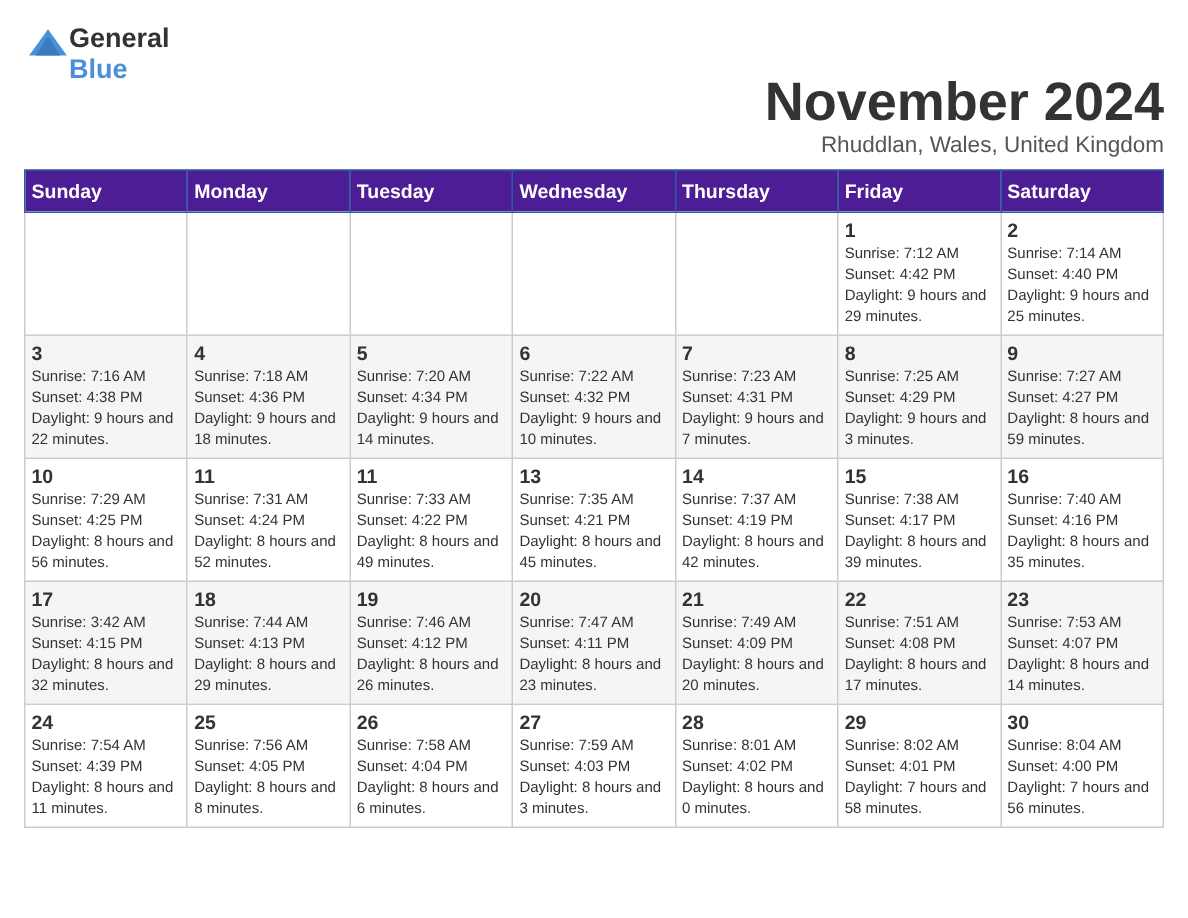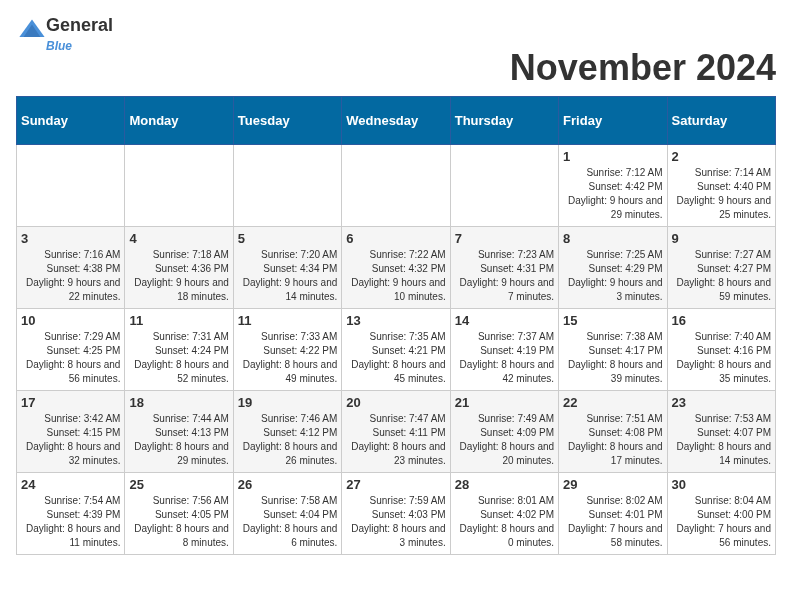--- a/index.html
+++ b/index.html
@@ -19,24 +19,23 @@
     .logo {
       display: flex;
       align-items: flex-start;
     }
     .logo-text-general {
       font-size: 18px;
       font-weight: bold;
       color: #333;
     }
     .logo-text-blue {
-      font-size: 12px;
+      font-size: 18px;
       font-weight: bold;
       color: #4a90d9;
-      font-style: italic;
     }
     .logo-icon {
       width: 28px;
       height: 28px;
       margin-left: 2px;
     }
     .title-area {
       text-align: right;
     }
     .month-title {
@@ -49,23 +48,23 @@
     .location-title {
       font-size: 15px;
       color: #555;
     }
     table {
       width: 100%;
       border-collapse: collapse;
       font-size: 11px;
     }
     thead th {
-      background-color: #0369a1;
+      background-color: #4c1d95;
       color: #fff;
-      padding: 16px 4px;
+      padding: 6px 4px;
       font-size: 13px;
       font-weight: bold;
       text-align: left;
       border: 1px solid #2a5a9f;
     }
     tbody td {
       border: 1px solid #ccc;
       vertical-align: top;
       padding: 4px;
       width: 14.28%;
@@ -79,21 +78,20 @@
       font-size: 13px;
       font-weight: bold;
       color: #333;
       display: block;
       margin-bottom: 2px;
     }
     .day-info {
       font-size: 10px;
       color: #333;
       line-height: 1.4;
-      text-align: right;
     }
     .empty-cell {
       background: #fff !important;
     }
   </style>
 </head>
 <body>
 
 <div class="header-area">
   <div class="logo">
@@ -105,20 +103,21 @@
       <div style="line-height:1.1">
         <span class="logo-text-general">General</span>
       </div>
       <div>
         <span class="logo-text-blue">Blue</span>
       </div>
     </div>
   </div>
   <div class="title-area">
     <div class="month-title">November 2024</div>
+    <div class="location-title">Rhuddlan, Wales, United Kingdom</div>
   </div>
 </div>
 
 <table>
   <thead>
     <tr>
     <th>Sunday</th>
         <th>Monday</th>
         <th>Tuesday</th>
         <th>Wednesday</th>

